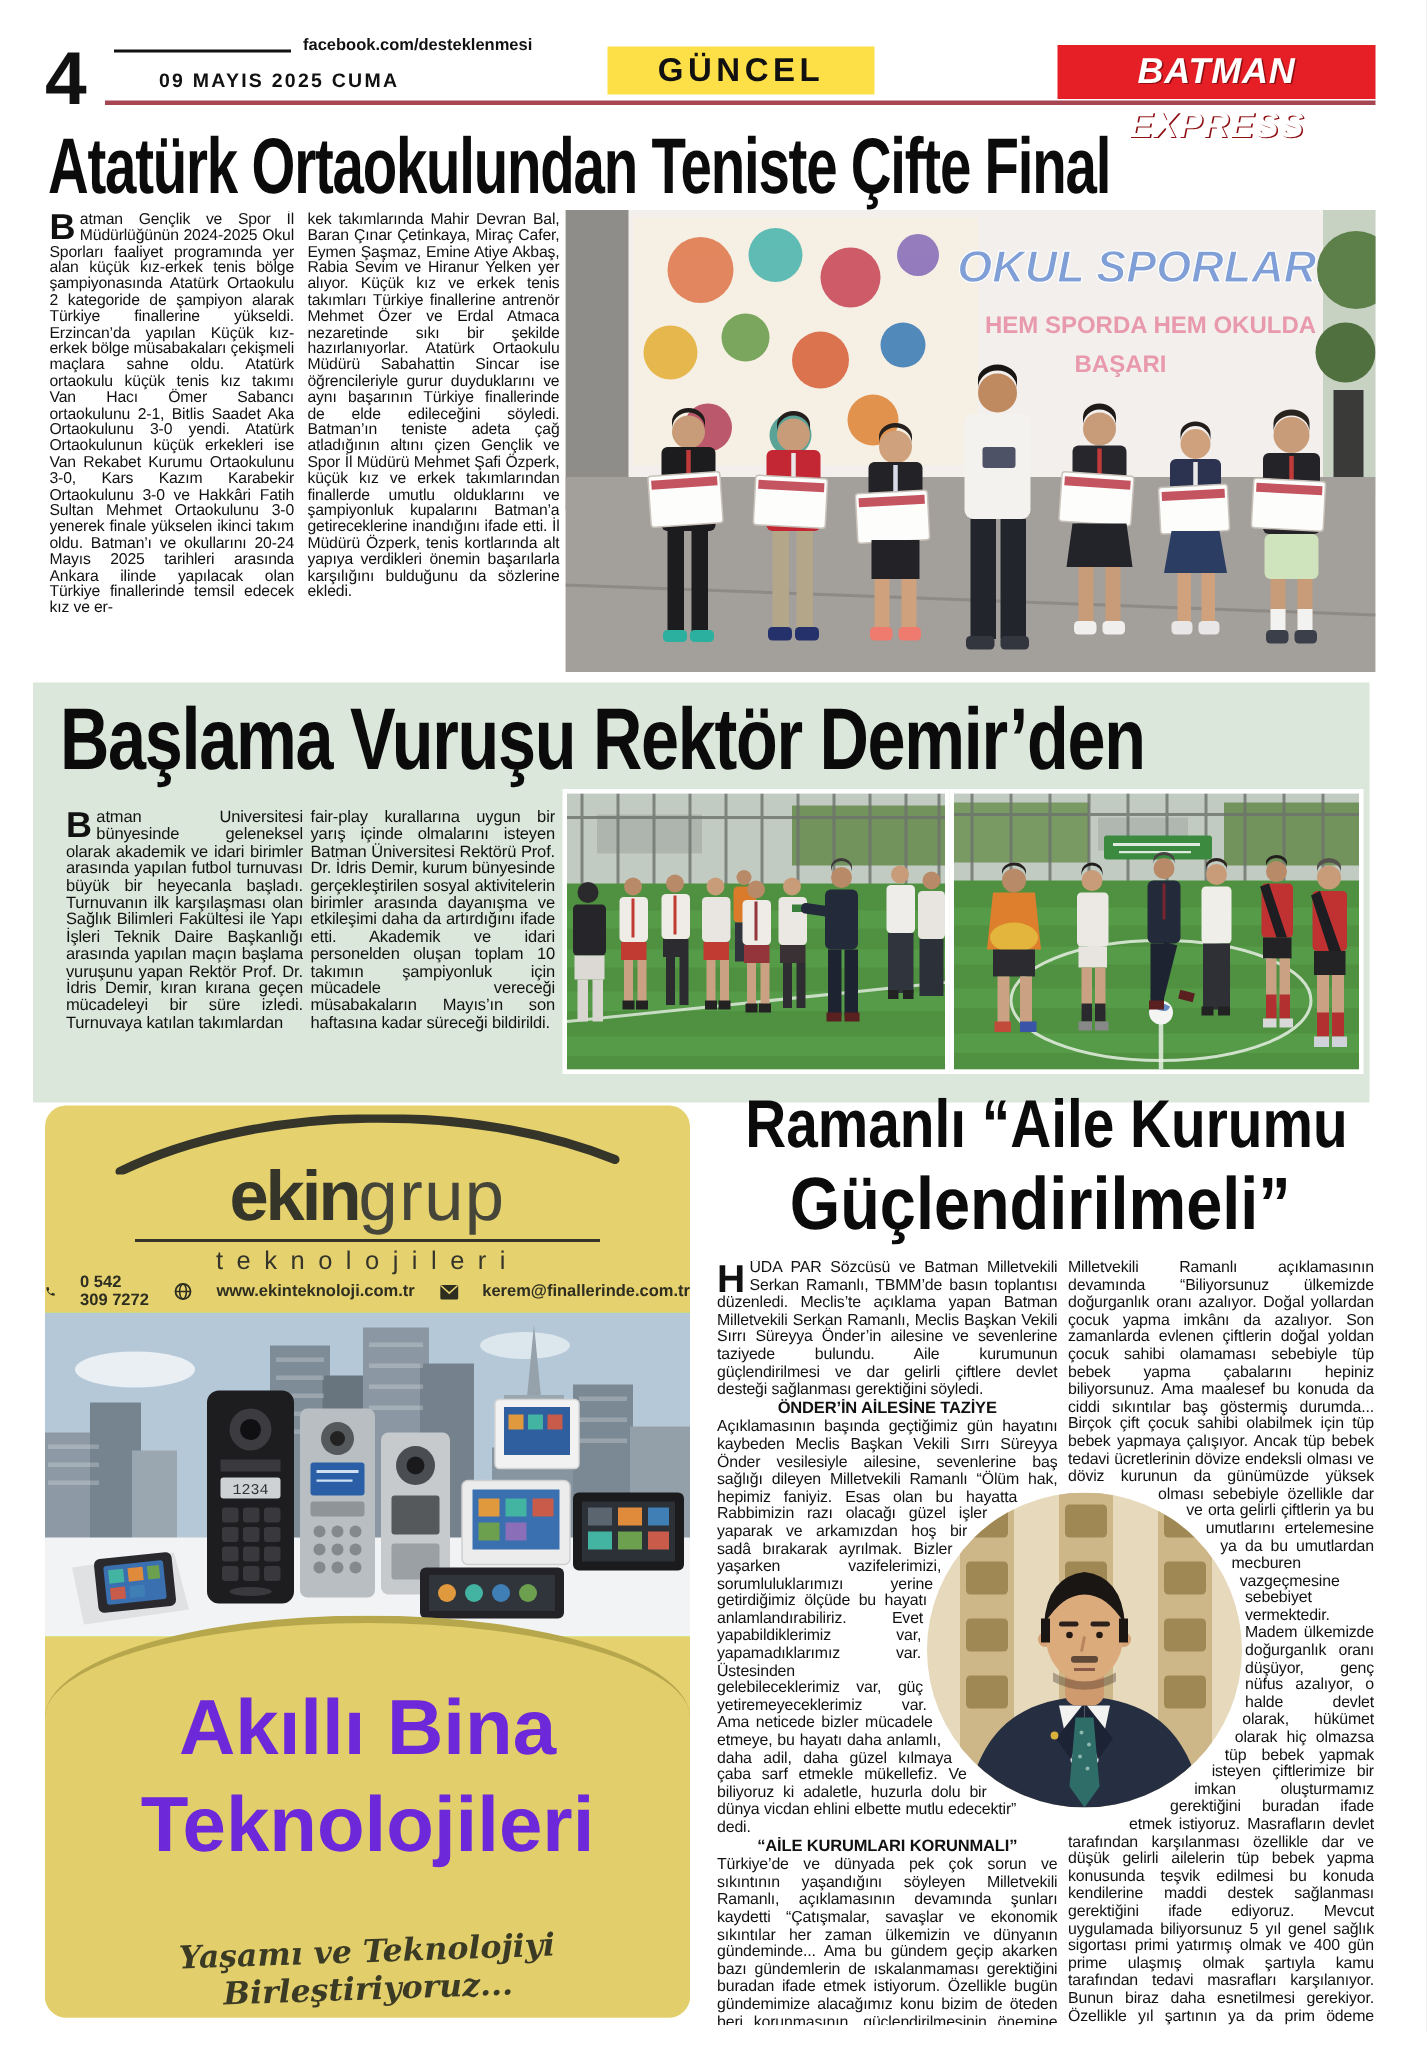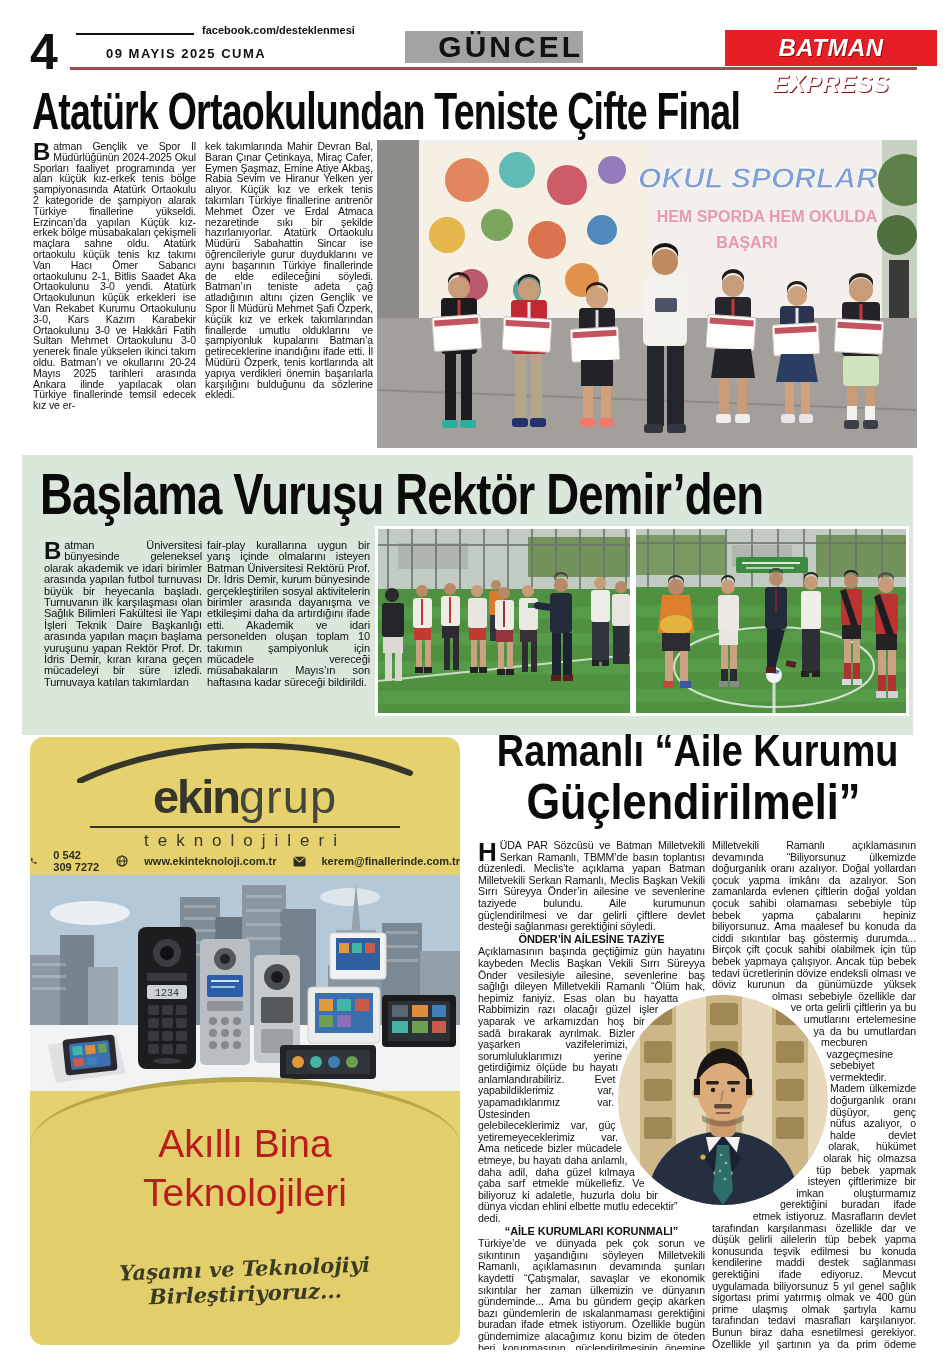--- a/index.html
+++ b/index.html
@@ -5,24 +5,24 @@
   html,body{margin:0;padding:0;background:#e9e9e9;}
   #page{position:relative;width:951px;height:1364px;background:#ffffff;overflow:hidden;
         font-family:"Liberation Sans",sans-serif;color:#111;}
   .abs{position:absolute;}
 
   
   .pagenum{font-size:50px;font-weight:900;line-height:1;letter-spacing:-2px;}
   .toprule{height:2px;background:#111;}
   .fburl{font-size:11px;font-weight:700;}
   .date{font-size:13px;font-weight:700;letter-spacing:1.5px;}
-  .guncel{background:#a3a3a3;text-align:right;font-size:30px;font-weight:700;
+  .guncel{background:#fde047;text-align:center;font-size:22px;font-weight:700;
           letter-spacing:3px;line-height:32px;}
   .brand{background:#e61e25;color:#fff;text-align:center;font-size:24px;font-weight:900;
-         letter-spacing:0.5px;line-height:36px;font-style:italic;text-shadow:1px 1px 0 #8d0d12;margin-left:20px;}
+         letter-spacing:0.5px;line-height:36px;font-style:italic;text-shadow:1px 1px 0 #8d0d12;}
   .redrule{height:3px;background:#a64653;}
 
   
   .h1{font-weight:900;color:#0b0b0b;white-space:nowrap;line-height:1;}
   .hl1{font-size:47px;transform:scale(0.80,1.12);transform-origin:left top;letter-spacing:-1px;}
   .hl2{font-size:53px;transform:scale(0.86,1.10);transform-origin:left top;letter-spacing:-1px;}
   .hl3a{font-size:43px;transform:scale(0.88,1.05);transform-origin:center top;text-align:center;width:447px;}
   .hl3b{font-size:47px;transform:scale(0.92,1.05);transform-origin:center top;text-align:center;width:447px;}
 
   
@@ -46,21 +46,21 @@
   .adlogo{text-align:center;}
   .adlogo .bold{font-size:47px;font-weight:900;color:#35352a;letter-spacing:-2px;}
   .adlogo .light{font-size:47px;font-weight:400;color:#45453a;letter-spacing:1px;}
   .adsub{width:310px;margin:2px auto 0;border-top:2px solid #35352a;padding-top:3px;
          text-align:center;font-size:17px;letter-spacing:9px;color:#35352a;}
   .contact{display:flex;justify-content:center;align-items:center;gap:16px;
            font-size:11px;font-weight:800;color:#2d2d20;}
   .contact .item{display:flex;align-items:center;gap:16px;justify-content:flex-end;}
   .arch{background:#e2ce6a;border-top:5px solid #b6a64c;
         border-radius:52% 52% 16px 16px / 26% 26% 16px 16px;}
-  .adtitle{text-align:center;font-size:39px;font-weight:400;color:#b91c1c;line-height:1.25;}
+  .adtitle{text-align:center;font-size:52px;font-weight:700;color:#6d28d9;line-height:1.25;}
   .slogan{text-align:center;font-family:"DejaVu Serif",serif;font-style:italic;font-weight:700;
           font-size:21px;color:#3b3b25;}
 </style>
 </head>
 <body>
 
 <div id="page">
 
   <div class="abs pagenum" style="left:30px;top:27px;">4</div>
   <div class="abs toprule" style="left:76px;top:33px;width:118px;"></div>

